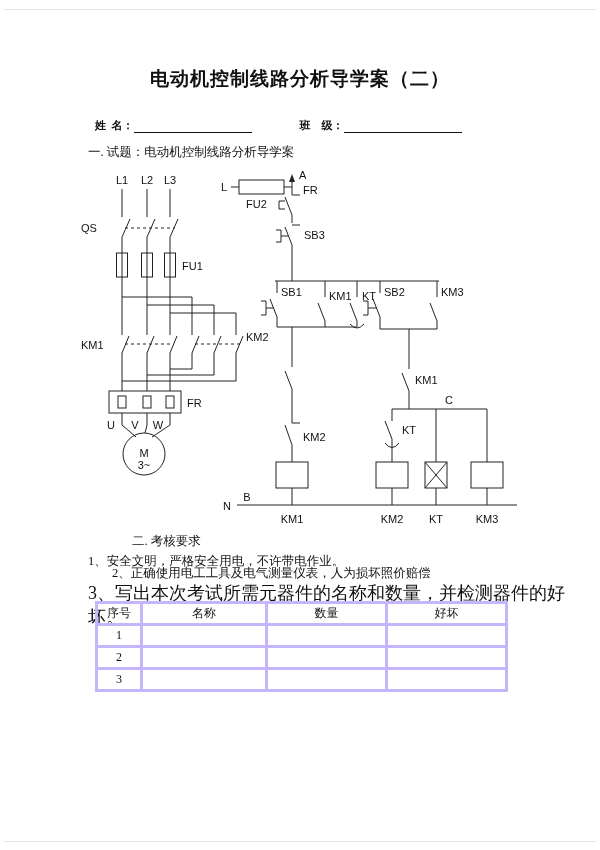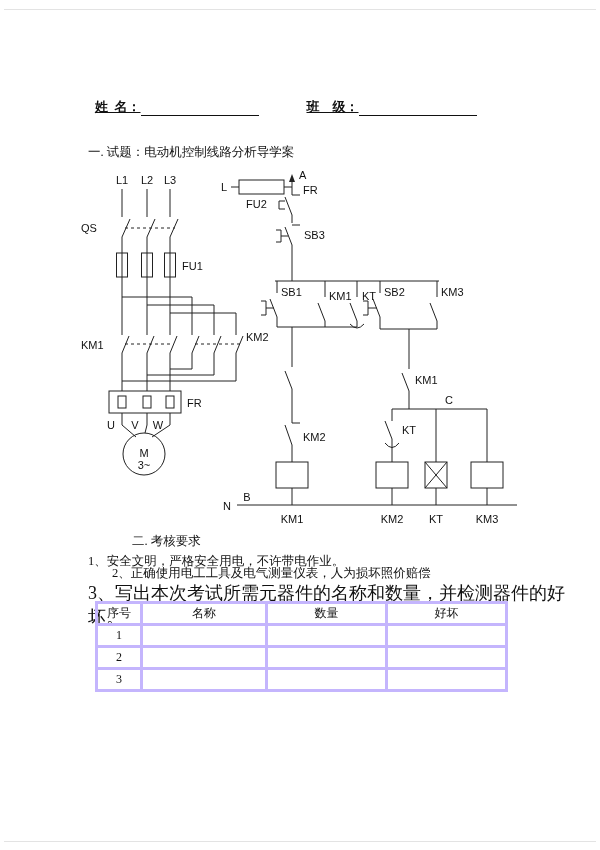--- a/index.html
+++ b/index.html
@@ -2,40 +2,41 @@
 <html><head>
 <meta charset="utf-8">
 <style>
   * { margin:0; padding:0; box-sizing:border-box; }
   html,body { width:600px; height:850px; background:#ffffff; }
   body { font-family:"Liberation Serif", serif; color:#111; }
   .page { position:relative; width:600px; height:850px; background:#fff; overflow:hidden; }
   .edge { position:absolute; left:4px; right:4px; height:1px; background:#e3e3e3; }
   .title { position:absolute; top:66px; left:0; width:100%; text-align:center;
            font-size:19px; font-weight:bold; letter-spacing:1px; }
-  .name-row { position:absolute; top:98px; left:95px; font-size:13px; font-weight:bold; white-space:pre;text-decoration:underline; }
+  .name-row { position:absolute; top:118px; left:95px; font-size:11px; font-weight:bold; white-space:pre; }
   .uline { display:inline-block; width:118px; height:14px; border-bottom:1px solid #111; vertical-align:bottom; }
   .gap { display:inline-block; width:48px; }
   .sec1 { position:absolute; top:144px; left:88px; font-size:12.5px; }
   .sec2 { position:absolute; top:533px; left:88px; font-size:12.5px;margin-left:44px; }
   .req0 { position:absolute; top:553px; left:88px; font-size:12.5px; }
   .req1 { position:absolute; top:565px; left:88px; font-size:12.5px;margin-left:24px; }
   .req2 { position:absolute; top:581px; left:88px; font-size:18px; }
   svg.circuit { position:absolute; top:163px; left:57px; }
   svg.circuit text { font-family:"Liberation Sans", sans-serif; font-size:11px; fill:#111; stroke:none; }
   .wtable { position:absolute; top:601px; left:95px; border-collapse:collapse; table-layout:fixed; }
   .wtable td { border:3px solid #c4b5fd; height:22px; font-size:12px; text-align:center; padding:0 4px; overflow:hidden; }
 </style>
 </head>
 <body>
 
 <div class="page">
   <div class="edge" style="top:9px"></div>
   <div class="edge" style="top:841px"></div>
 
+  <div class="title">电动机控制线路分析导学案（二）</div>
 
   <div class="name-row"><span>姓  名：</span><span class="uline"></span><span class="gap"></span><span>班    级：</span><span class="uline"></span></div>
 
   <div class="sec1">一. 试题：电动机控制线路分析导学案</div>
 
   <svg class="circuit" width="500" height="375" viewBox="0 0 500 375">
     <g stroke="#222" stroke-width="1" fill="none">
 
       <g>
         <path d="M65,26 V54 M90,26 V54 M113,26 V54"></path>

